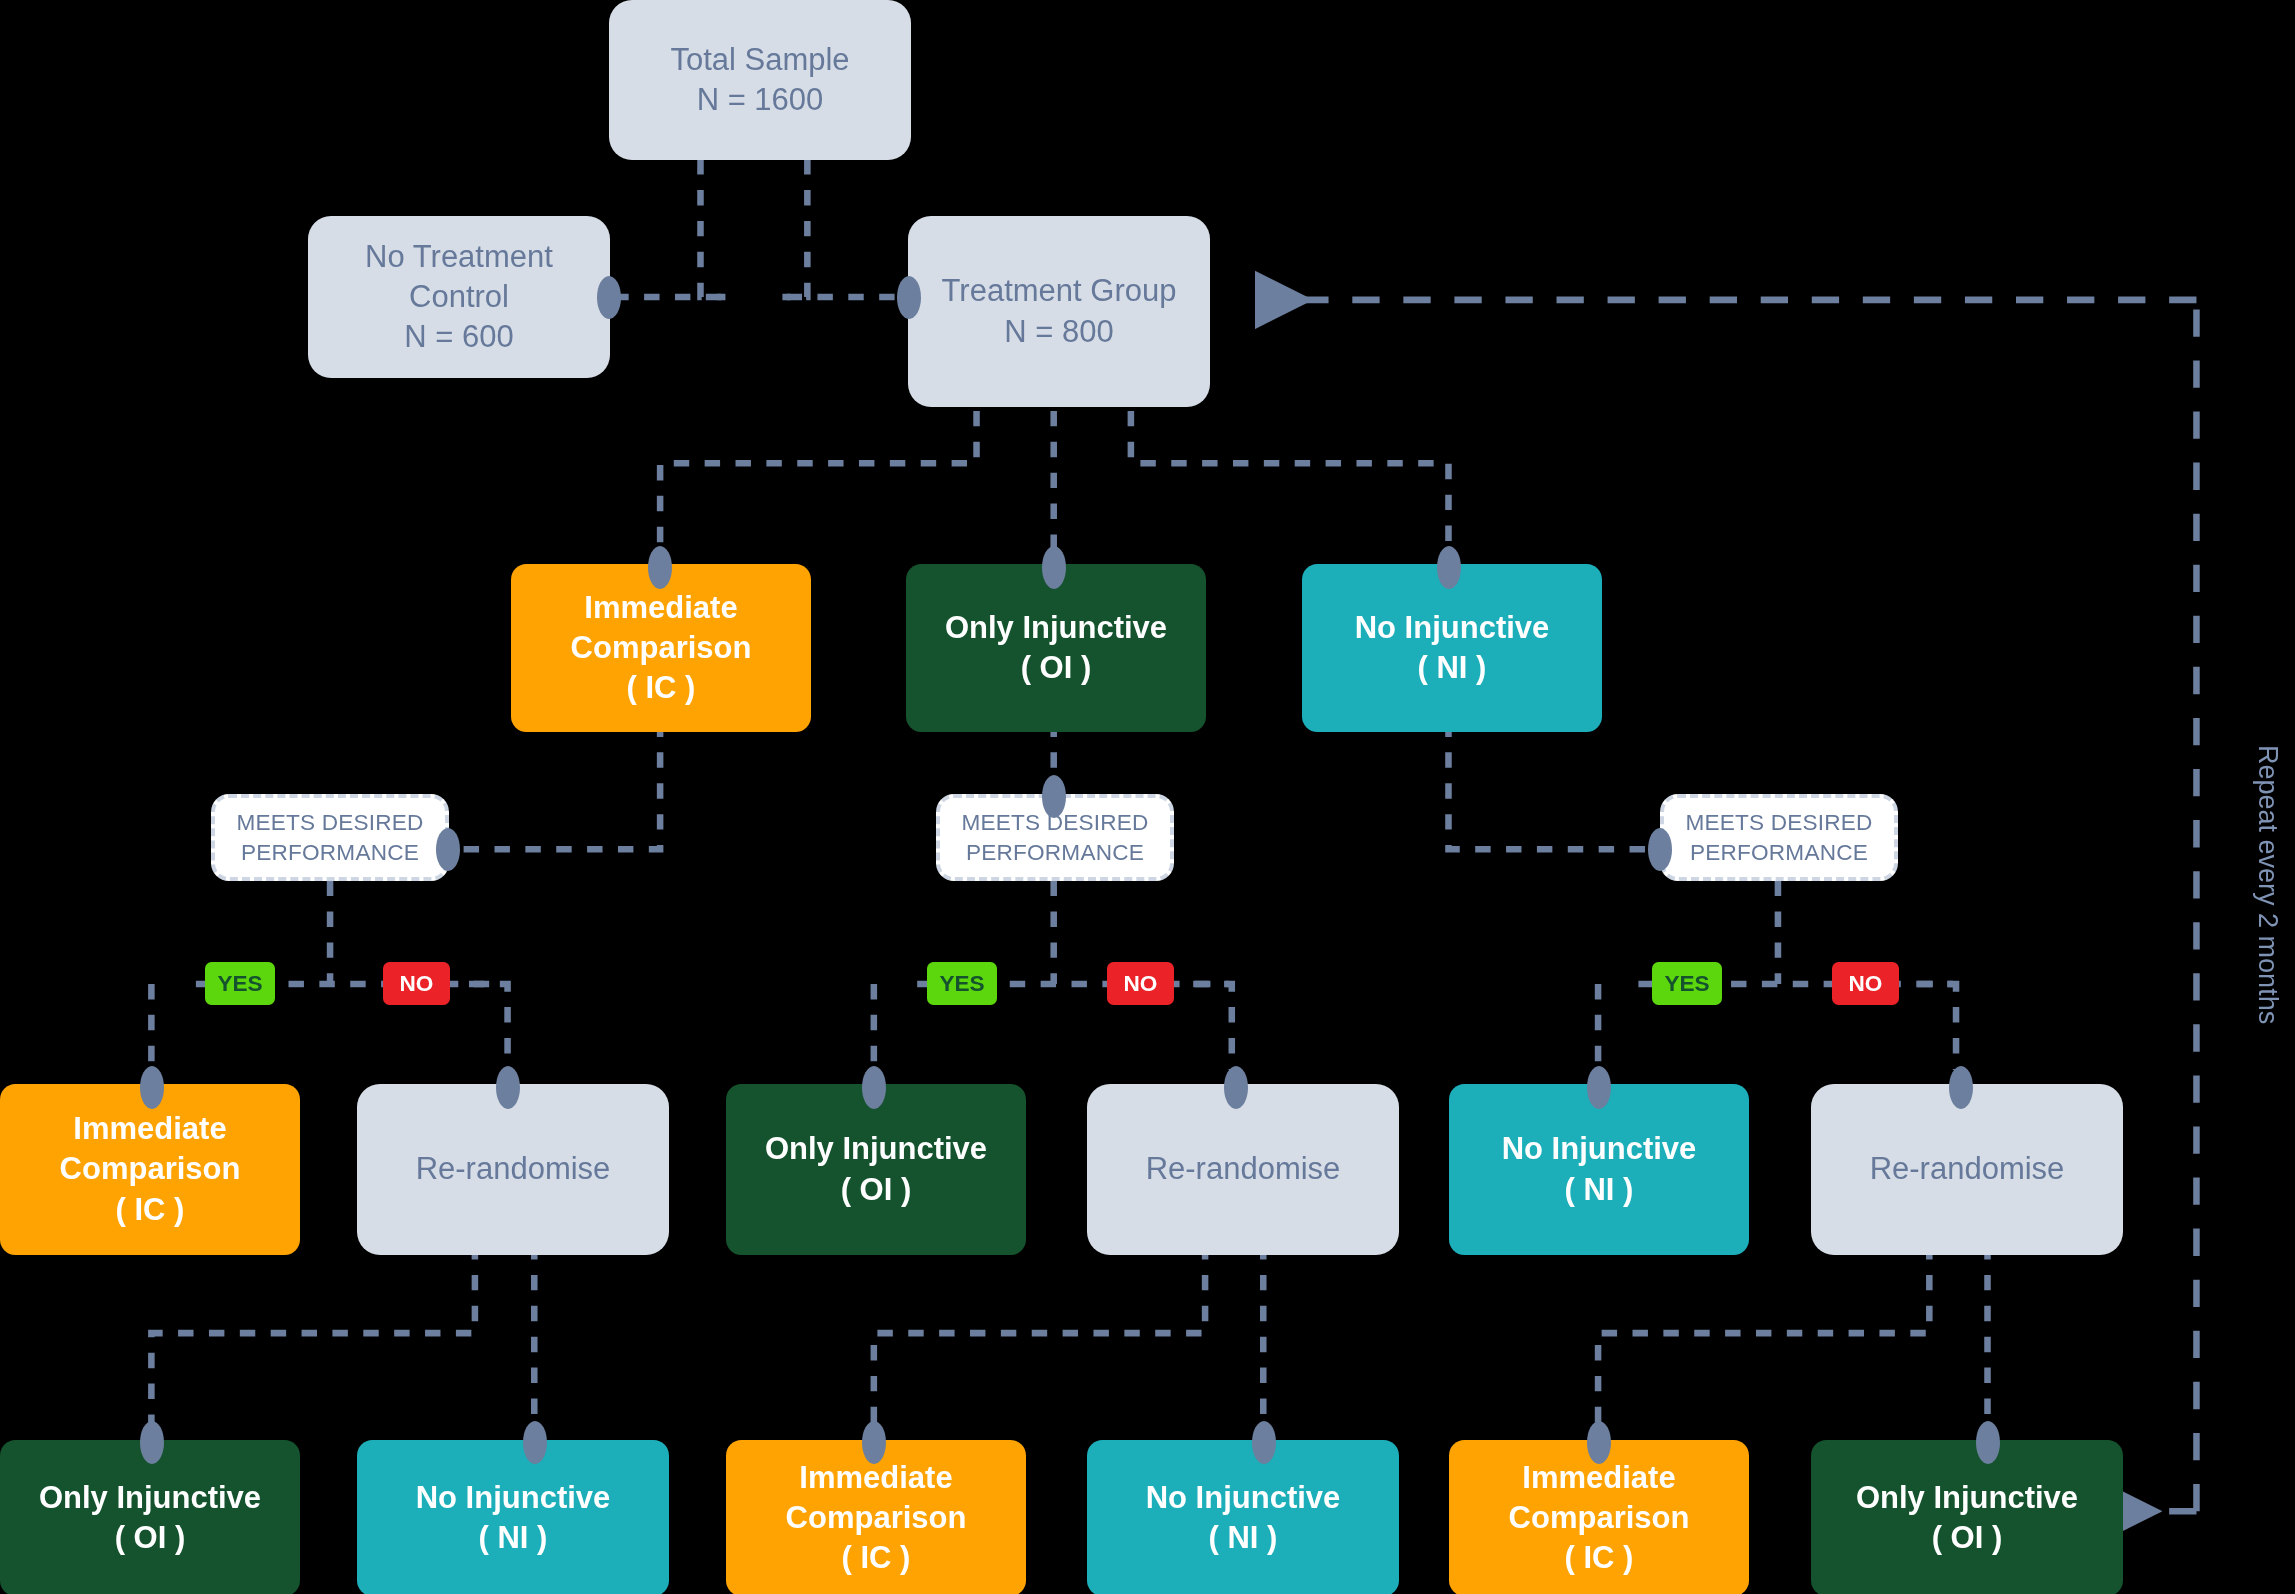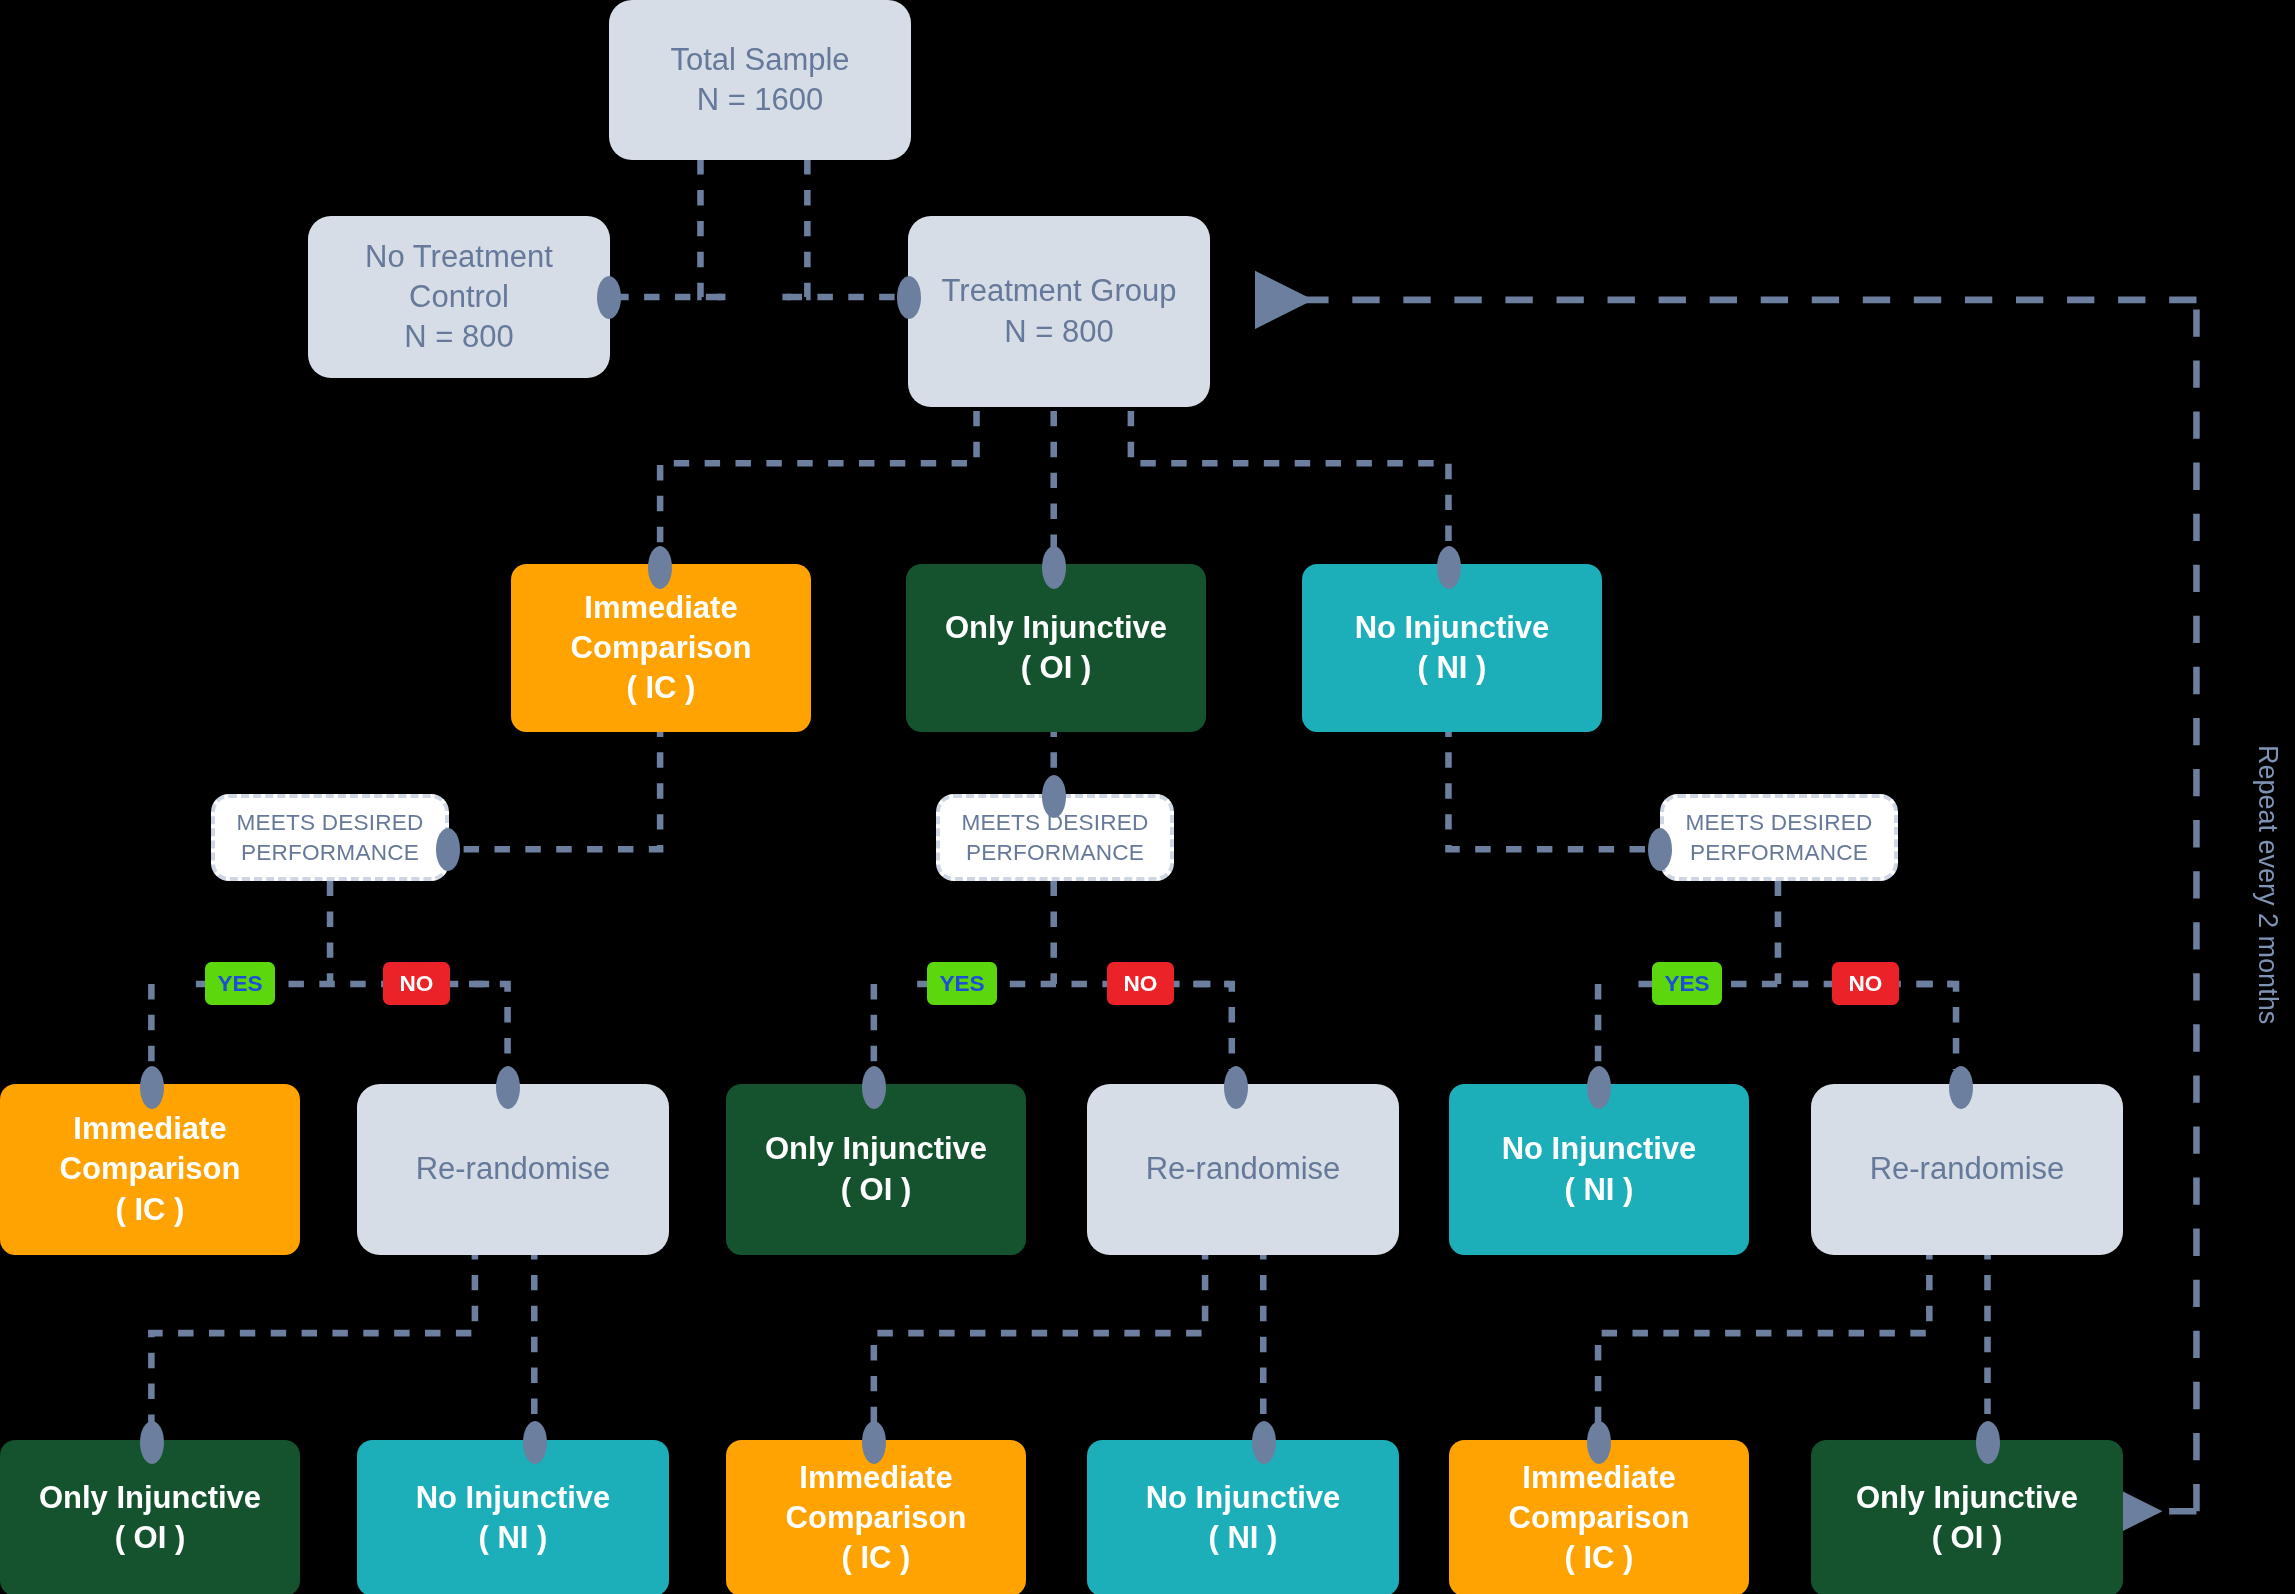--- a/index.html
+++ b/index.html
@@ -27,21 +27,21 @@
   .orange{background:#ffa302;color:#ffffff;font-size:31px;font-weight:700;}
   .darkteal{background:#14532d;color:#ffffff;font-size:31px;font-weight:700;}
   .teal{background:#1cafba;color:#ffffff;font-size:31px;font-weight:700;}
 
   .decision{
     background:#ffffff;color:#66799a;
     font-size:22.6px;font-weight:500;letter-spacing:0.2px;
     border:4.2px dashed #cdd6e2;
     border-radius:18px;
   }
-  .yes{background:#5cd70e;color:#1d4ed8;font-size:22.6px;font-weight:700;border-radius:6.5px;padding:2.4px 6px;}
+  .yes{background:#5cd70e;color:#14532d;font-size:22.6px;font-weight:700;border-radius:6.5px;padding:2.4px 6px;}
   .no{background:#eb2227;color:#fff;font-size:22.6px;font-weight:700;border-radius:6.5px;padding:2.4px 6px;}
 
   .dot{
     position:absolute;
     width:24px;height:43px;
     background:#6c7f9e;
     border-radius:50%;
     z-index:4;
   }
   .repeat-label{
@@ -111,21 +111,21 @@
       <path d="M3700,505 L2130,505" stroke-dasharray="46 40" marker-end="url(#arrowL)"></path>
       <path d="M3700,2545 L3560,2545" stroke-dasharray="46 40" marker-end="url(#arrowL)"></path>
     </g>
   </svg>
 
   <div class="node grey" style="left:609px;top:0px;width:302px;height:160px;">Total Sample
 N = 1600</div>
 
   <div class="node grey" style="left:308px;top:216px;width:302px;height:162px;">No Treatment
 Control
-N = 800</div>
+N = 600</div>
   <div class="dot" style="left:597px;top:276px;"></div>
 
   <div class="node grey" style="left:908px;top:216px;width:302px;height:191px;">Treatment Group
 N = 800</div>
   <div class="dot" style="left:897px;top:276px;"></div>
 
   <div class="node orange" style="left:511px;top:564px;width:300px;height:168px;">Immediate
 Comparison
 ( IC )</div>
   <div class="dot" style="left:648px;top:546px;"></div>

